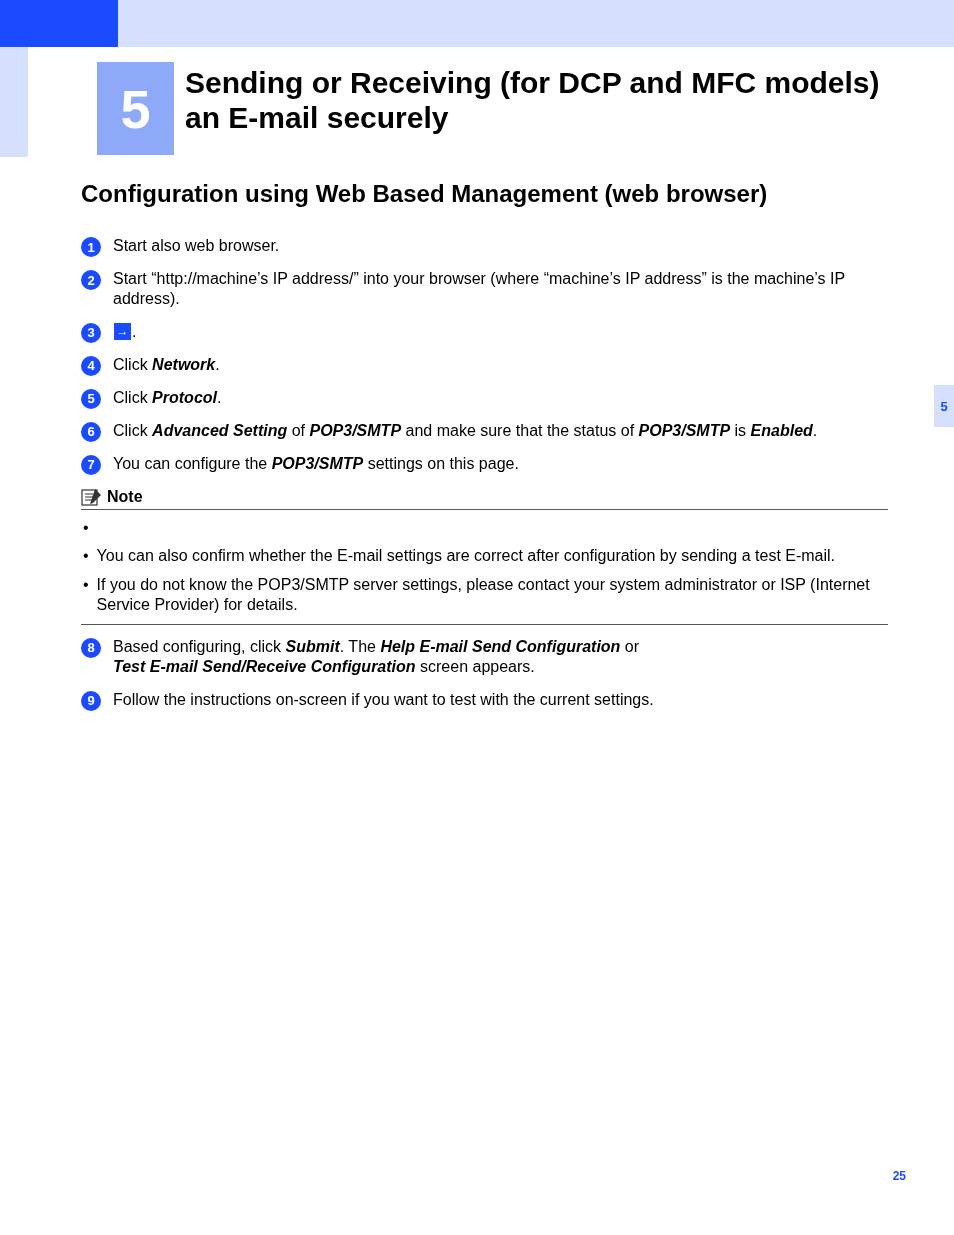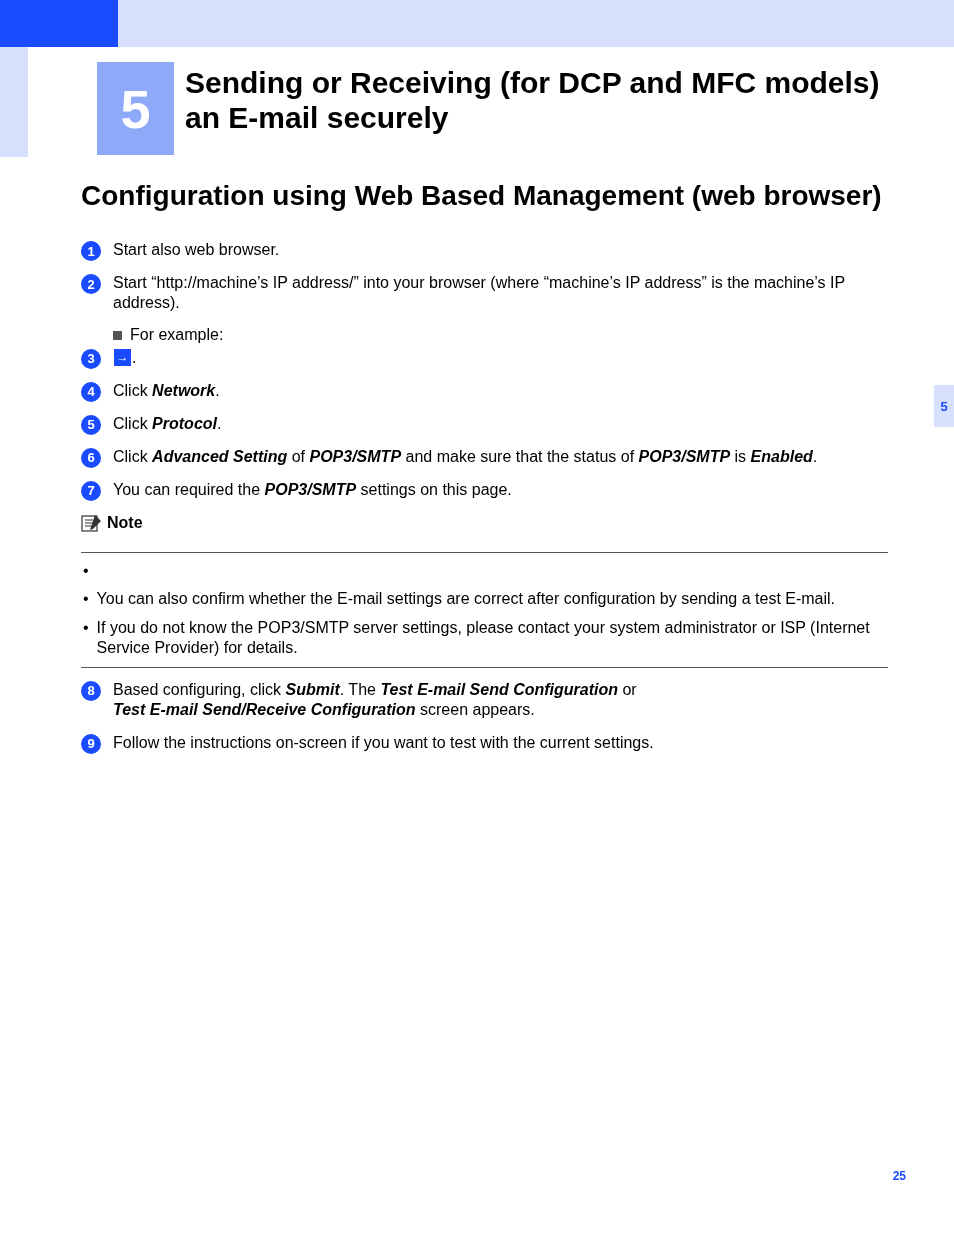--- a/index.html
+++ b/index.html
@@ -74,21 +74,21 @@
     font-weight: bold;
     font-size: 13px;
   }
   .content {
     position: absolute;
     top: 180px;
     left: 81px;
     right: 66px;
   }
   h2.section {
-    font-size: 28px;
+    font-size: 24px;
     font-weight: bold;
     margin-bottom: 28px;
   }
   p.intro {
     line-height: 1.28;
     margin-bottom: 16px;
   }
   .step {
     display: flex;
     align-items: flex-start;
@@ -147,21 +147,21 @@
     position: relative;
     top: -1px;
     margin: 0 1px;
   }
   .note-header {
     display: flex;
     align-items: center;
     border-bottom: 1px solid #555;
     margin-top: 8px;
     margin-bottom: 8px;
-    padding-bottom: 19px;
+    padding-bottom: 2px;
   }
   .note-icon {
     flex: none;
     margin-right: 4px;
   }
   .note-icon svg { display: block; }
   .note-label {
     font-weight: bold;
   }
   .bullet-item {
@@ -210,26 +210,20 @@
 
   <div class="step">
     <span class="badge">1</span>
     <div class="step-body">Start also web browser.</div>
   </div>
 
   <div class="step">
     <span class="badge">2</span>
     <div class="step-body">Start “http://machine’s IP address/” into your browser (where “machine’s IP address” is the machine’s IP address).</div>
   </div>
-  <div class="sub">
-    <div class="sub-line">
-      <span class="square-bullet"></span>
-      <span>For example:</span>
-    </div>
-  </div>
 
   <div class="step">
     <span class="badge">3</span>
     <div class="step-body">
       <span class="arrow-btn">
           <span>→</span>
         </span><span>.</span>
     </div>
   </div>
 
@@ -250,21 +244,21 @@
   <div class="step">
     <span class="badge">6</span>
     <div class="step-body">
       <span>Click </span><b>Advanced Setting</b><span> of </span><b>POP3/SMTP</b><span> and make sure that the status of </span><b>POP3/SMTP</b><span> is </span><b>Enabled</b><span>.</span>
     </div>
   </div>
 
   <div class="step">
     <span class="badge">7</span>
     <div class="step-body">
-      <span>You can required the </span><b>POP3/SMTP</b><span> settings on this page.</span>
+      <span>You can configure the </span><b>POP3/SMTP</b><span> settings on this page.</span>
     </div>
   </div>
 
   <div class="note-header">
     <span class="note-icon">
       <svg width="22" height="20" viewBox="0 0 22 20">
         <rect x="1" y="3" width="15" height="15" fill="none" stroke="#333" stroke-width="1.2"></rect>
         <line x1="4" y1="7" x2="12" y2="7" stroke="#333" stroke-width="1"></line>
         <line x1="4" y1="10" x2="12" y2="10" stroke="#333" stroke-width="1"></line>
         <line x1="4" y1="13" x2="12" y2="13" stroke="#333" stroke-width="1"></line>
@@ -283,21 +277,21 @@
   </div>
   <div class="bullet-item">
     <span class="dot">•</span>
     <span>If you do not know the POP3/SMTP server settings, please contact your system administrator or ISP (Internet Service Provider) for details.</span>
   </div>
   <div class="note-end-rule"></div>
 
   <div class="step">
     <span class="badge">8</span>
     <div class="step-body">
-      <span>Based configuring, click </span><b>Submit</b><span>. The </span><b>Test E-mail Send Configuration</b><span> or </span><br><b>Test E-mail Send/Receive Configuration</b><span> screen appears.</span>
+      <span>Based configuring, click </span><b>Submit</b><span>. The </span><b>Help E-mail Send Configuration</b><span> or </span><br><b>Test E-mail Send/Receive Configuration</b><span> screen appears.</span>
     </div>
   </div>
 
   <div class="step">
     <span class="badge">9</span>
     <div class="step-body">Follow the instructions on-screen if you want to test with the current settings.</div>
   </div>
 </div>
 
 <div class="page-num">25</div>

